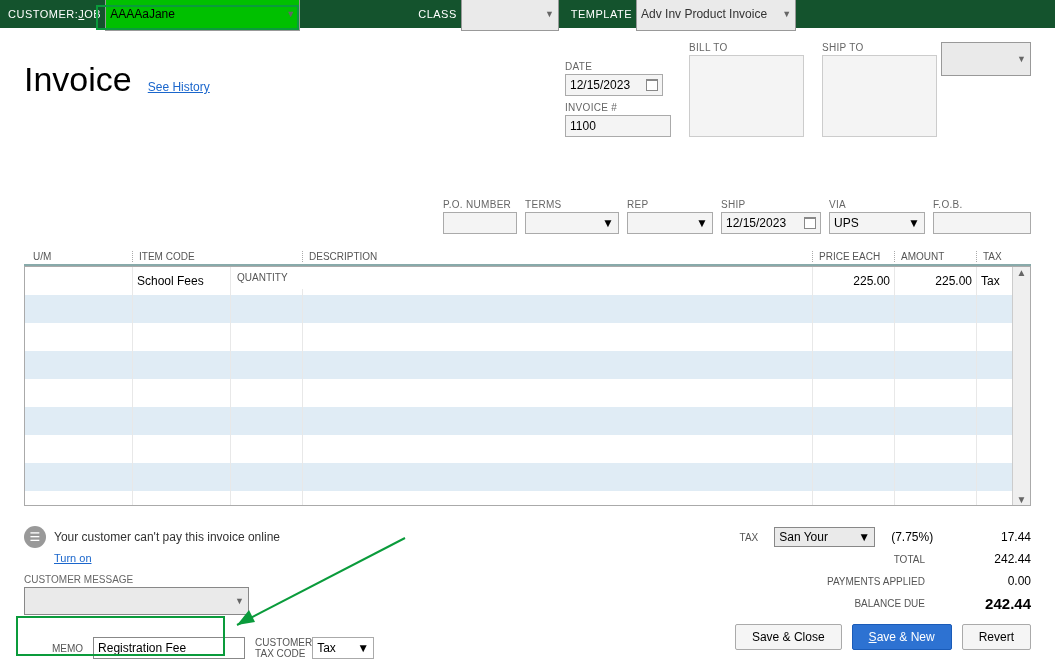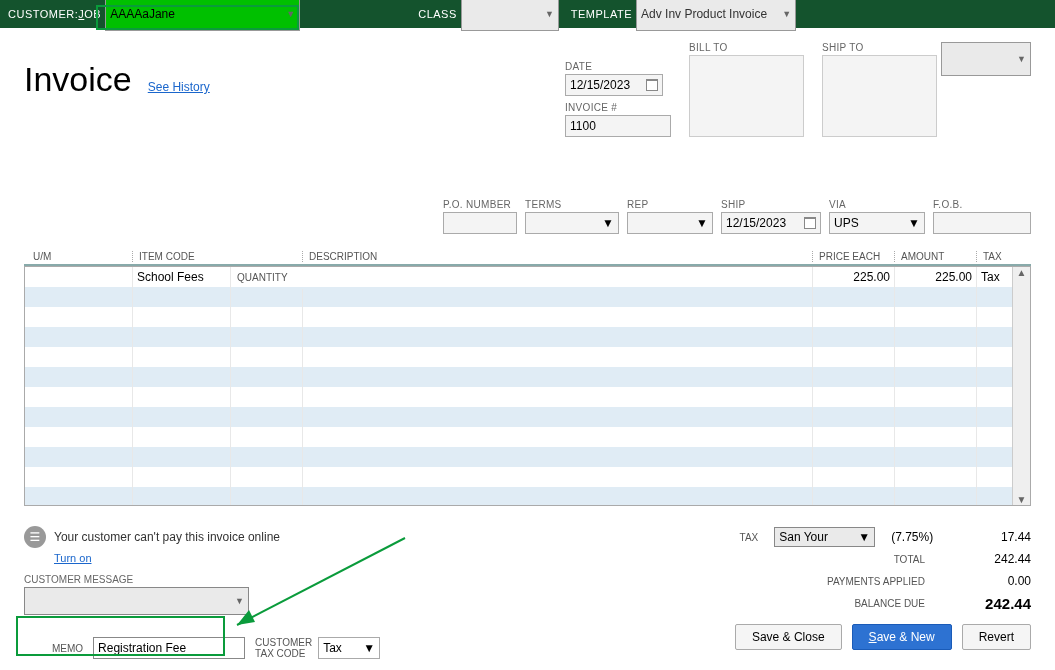--- a/index.html
+++ b/index.html
@@ -23,42 +23,42 @@
 .big-box { border: 1px solid #ccc; background: #f4f4f4; width: 115px; height: 82px; }
 .ship-combo { display: flex; gap: 4px; align-items: flex-start; }
 .row2 { display: flex; gap: 8px; margin-top: 22px; justify-content: flex-end; }
 .row2 .col { display: flex; flex-direction: column; gap: 2px; }
 .dd2 { border: 1px solid #aaa; background: #f4f4f4; height: 22px; display: flex; align-items: center; justify-content: space-between; padding: 0 4px; font-size: 12px; }
 .table-wrap { margin-top: 14px; position: relative; }
 .table-header { display: flex; font-size: 10px; color: #555; border-bottom: 2px solid #8aa; height: 18px; align-items: center; }
 .table-header > div { padding-left: 6px; border-left: 3px dotted transparent; }
 .table-header > div + div { border-left: 1px dotted #aaa; }
 .table-body { border: 1px solid #aaa; height: 240px; position: relative; overflow: hidden; }
-.table-row { display: flex; height: 20px; font-size: 12px; align-items: center; }
+.table-row { display: flex; height: 28px; font-size: 12px; align-items: center; }
 .table-row > div { padding: 0 4px; height: 100%; display: flex; align-items: center; border-right: 1px solid #e8e8e8; }
 .stripe { background: #e0ecf5; }
 .c-um { width: 108px; }
 .c-item { width: 98px; }
 .c-qty { width: 72px; margin-top: 43px; }
 .c-desc { width: 510px; }
 .c-price { width: 82px; justify-content: flex-end; }
 .c-amt { width: 82px; justify-content: flex-end; }
 .c-tax { width: 46px; }
 .table-scroll { position: absolute; right: 0; top: 0; width: 18px; height: 100%; background: #efefef; border-left: 1px solid #ccc; display: flex; flex-direction: column; justify-content: space-between; align-items: center; font-size: 10px; color: #666; }
 .bottom { display: flex; margin-top: 20px; gap: 20px; position: relative; }
 .bottom-left { flex: 0 0 340px; }
 .pay-row { display: flex; align-items: center; gap: 8px; font-size: 12px; color: #333; }
 .cc-icon { width: 22px; height: 22px; border-radius: 50%; background: #999; display: flex; align-items: center; justify-content: center; color: #fff; font-size: 12px; }
 .turn-on { color: #1a66cc; font-size: 11px; margin-left: 30px; margin-top: 2px; }
 .cust-msg-label { font-size: 10px; color: #666; margin-top: 8px; }
 .cust-msg-dd { border: 1px solid #888; background: #eaeaea; width: 225px; height: 28px; margin-top: 2px; display: flex; justify-content: flex-end; align-items: center; padding-right: 4px; }
 .memo-row { display: flex; align-items: center; gap: 10px; margin-top: 22px; }
 .memo-label { font-size: 10px; color: #555; margin-left: 28px; }
 .memo-input { border: 1px solid #888; background: #fff; width: 152px; height: 22px; font-size: 12px; padding: 0 4px; display: flex; align-items: center; }
-.tax-code-block { display: flex; align-items: center; gap: 6px; }
+.tax-code-block { display: flex; align-items: center; }
 .tax-code-label { font-size: 10px; color: #555; line-height: 1.1; }
 .totals { margin-left: auto; width: 400px; font-size: 12px; }
 .totals-row { display: flex; justify-content: flex-end; align-items: center; gap: 16px; height: 22px; }
 .totals-label { font-size: 10px; color: #555; text-align: right; width: 140px; }
 .totals-val { width: 90px; text-align: right; }
 .tax-dd { border: 1px solid #888; background: #eaeaea; width: 110px; height: 20px; display: flex; align-items: center; justify-content: space-between; padding: 0 4px; font-size: 12px; }
 .balance { font-weight: bold; font-size: 15px; }
 .buttons { display: flex; gap: 10px; justify-content: flex-end; margin-top: 10px; }
 .btn { border: 1px solid #aaa; background: #f5f5f5; height: 26px; padding: 0 16px; font-size: 12px; display: flex; align-items: center; border-radius: 2px; cursor: pointer; }
 .btn.primary { background: #2d72d2; color: #fff; border-color: #1a5bb8; }

